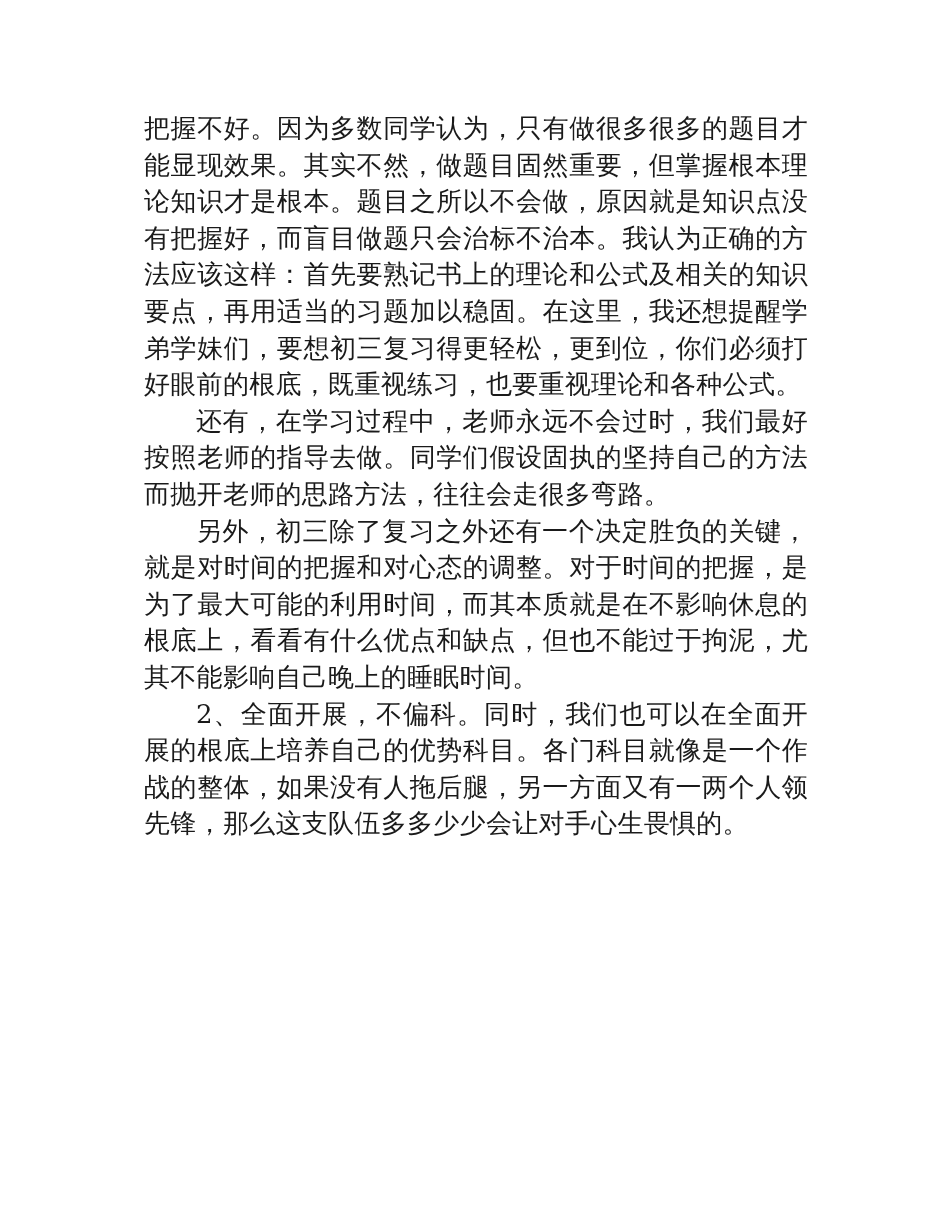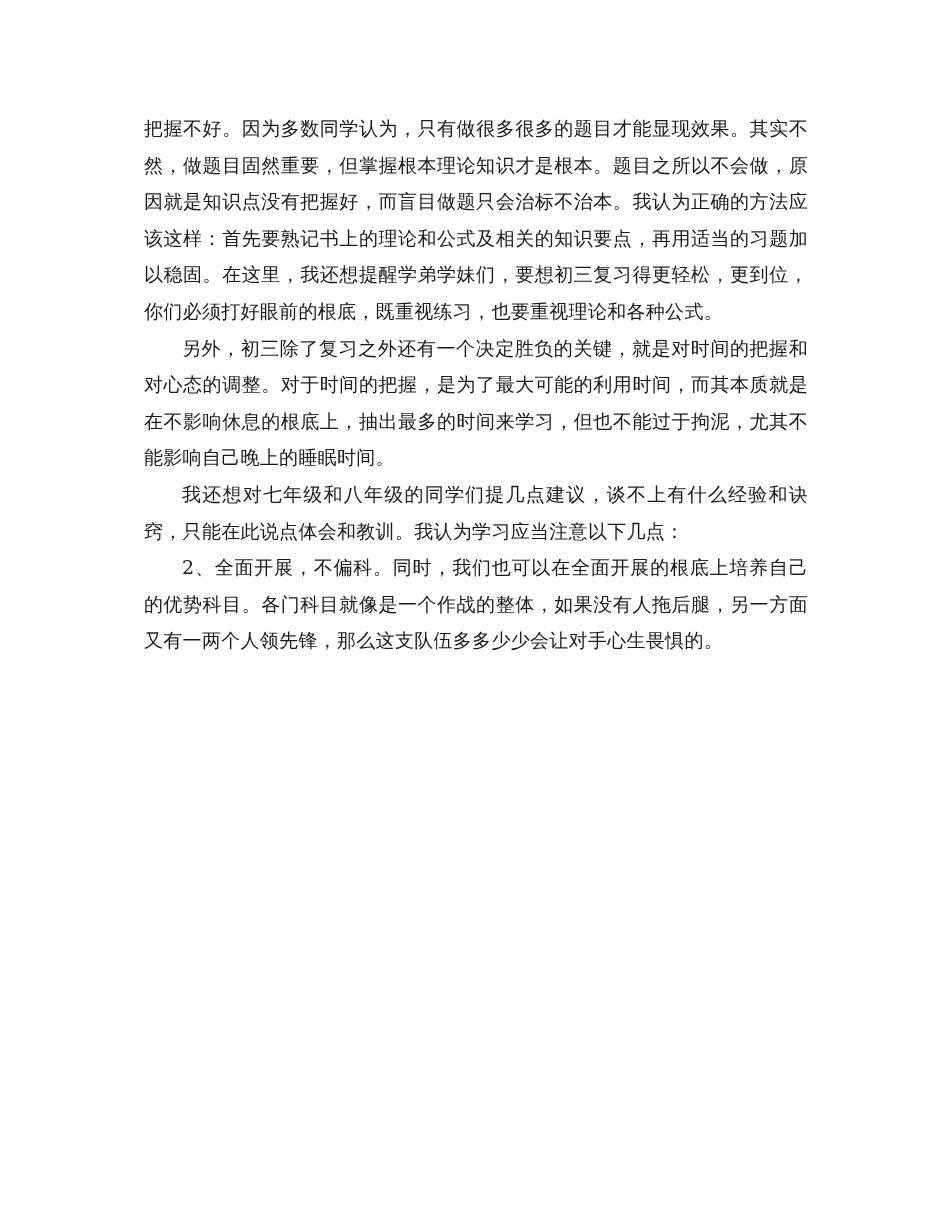--- a/index.html
+++ b/index.html
@@ -16,32 +16,32 @@
     color: #1a1a1a;
   }
   .page {
     position: absolute;
     left: 144px;
     top: 110px;
     width: 664px;
   }
   .para {
     margin: 0;
-    font-size: 19px;
+    font-size: 26px;
     line-height: 36.6px;
     letter-spacing: 0.3px;
     text-indent: 2em;
     text-align: justify;
     word-break: break-all;
   }
   .para.cont {
     text-indent: 0;
   }
 </style>
 </head>
 <body>
 
 <div class="page">
   <p class="para cont">把握不好。因为多数同学认为，只有做很多很多的题目才能显现效果。其实不然，做题目固然重要，但掌握根本理论知识才是根本。题目之所以不会做，原因就是知识点没有把握好，而盲目做题只会治标不治本。我认为正确的方法应该这样：首先要熟记书上的理论和公式及相关的知识要点，再用适当的习题加以稳固。在这里，我还想提醒学弟学妹们，要想初三复习得更轻松，更到位，你们必须打好眼前的根底，既重视练习，也要重视理论和各种公式。</p>
-  <p class="para">另外，初三除了复习之外还有一个决定胜负的关键，就是对时间的把握和对心态的调整。对于时间的把握，是为了最大可能的利用时间，而其本质就是在不影响休息的根底上，抽出最多的时间来学习，但也不能过于拘泥，尤其不能影响自己晚上的睡眠时间。</p>
-  <p class="para">我还想对七年级和八年级的同学们提几点建议，谈不上有什么经验和诀窍，只能在此说点体会和教训。我认为学习应当注意以下几点：</p>
+  <p class="para">还有，在学习过程中，老师永远不会过时，我们最好按照老师的指导去做。同学们假设固执的坚持自己的方法而抛开老师的思路方法，往往会走很多弯路。</p>
+  <p class="para">另外，初三除了复习之外还有一个决定胜负的关键，就是对时间的把握和对心态的调整。对于时间的把握，是为了最大可能的利用时间，而其本质就是在不影响休息的根底上，看看有什么优点和缺点，但也不能过于拘泥，尤其不能影响自己晚上的睡眠时间。</p>
   <p class="para">2、全面开展，不偏科。同时，我们也可以在全面开展的根底上培养自己的优势科目。各门科目就像是一个作战的整体，如果没有人拖后腿，另一方面又有一两个人领先锋，那么这支队伍多多少少会让对手心生畏惧的。</p>
 </div>
 
 </body></html>

